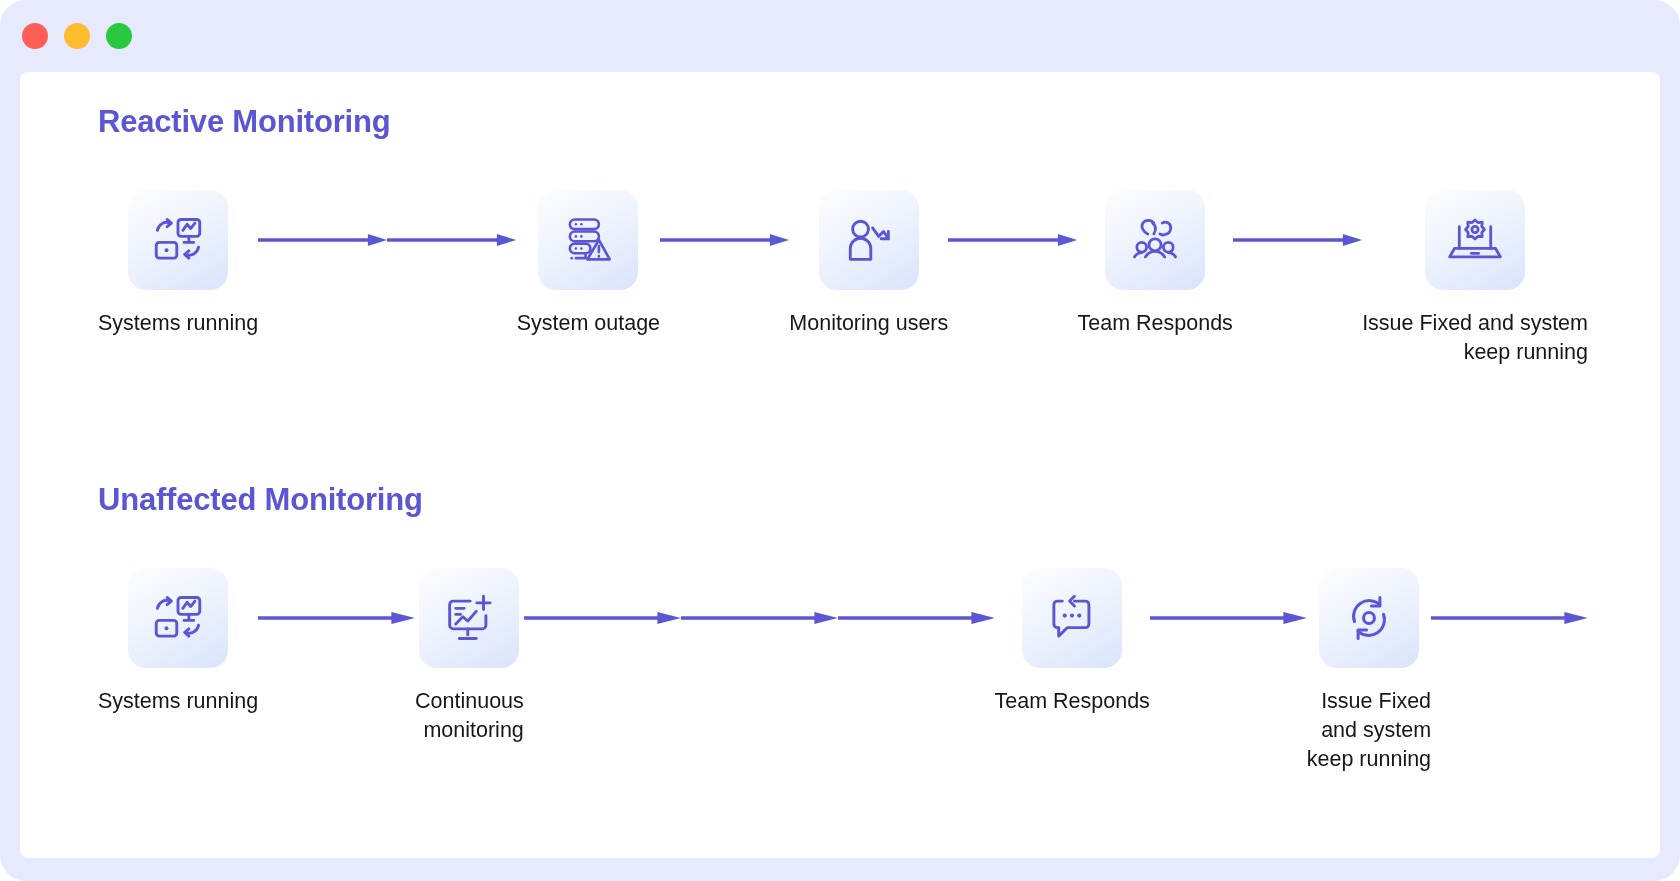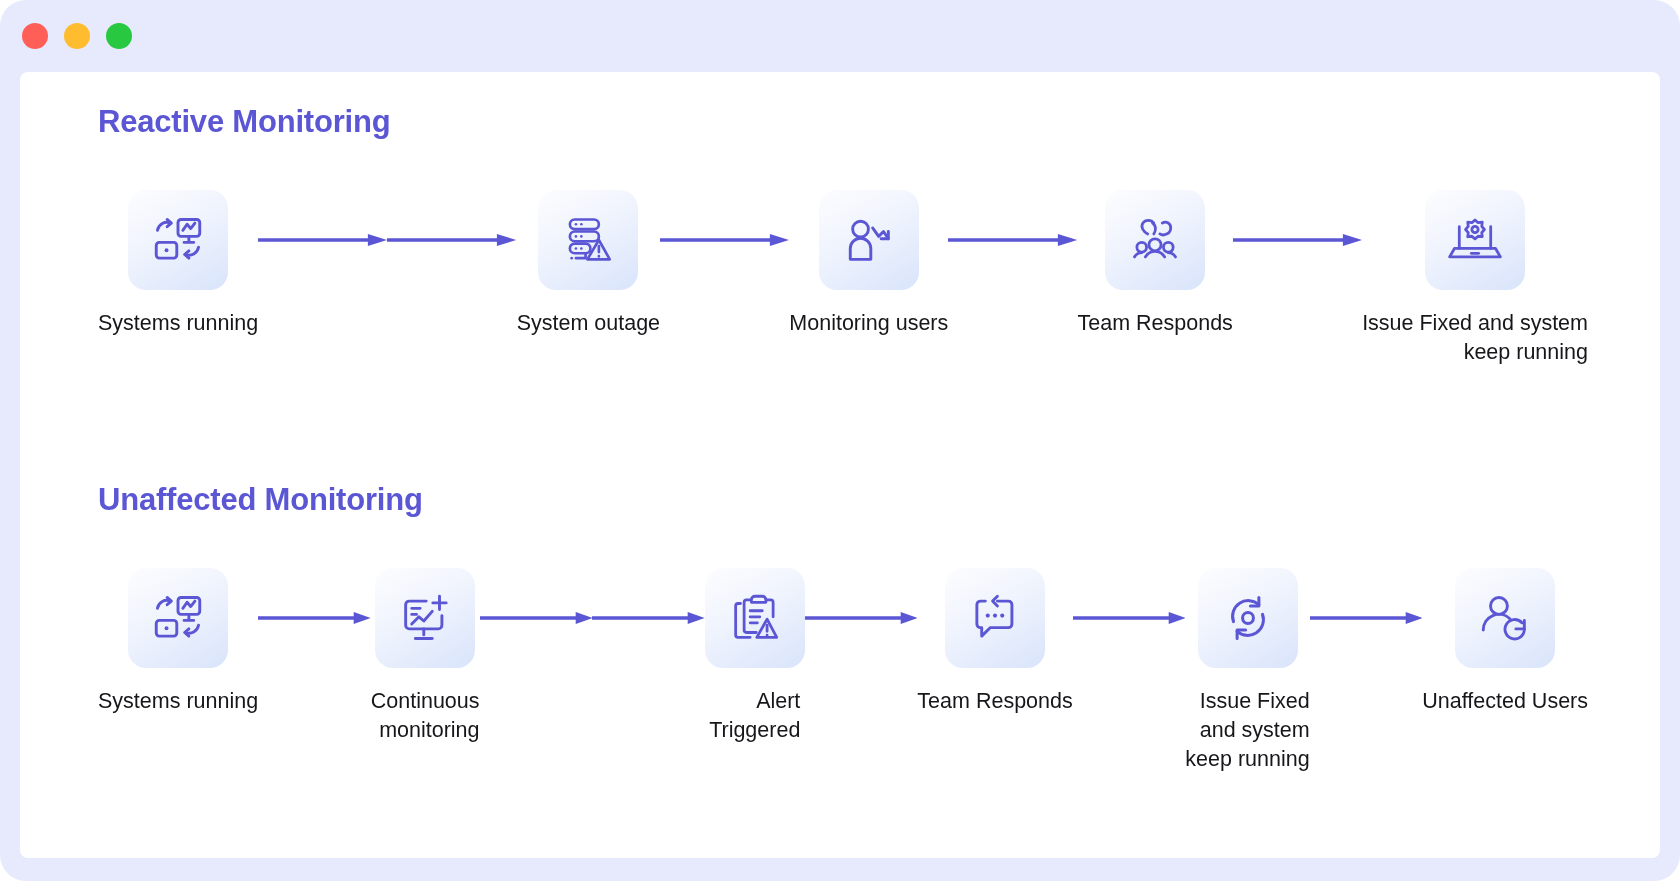--- a/index.html
+++ b/index.html
@@ -322,35 +322,20 @@
         </div>
 
 
         <div class="arrow">
           <svg viewBox="0 0 100 14" preserveAspectRatio="none">
             <line x1="0" y1="7" x2="88" y2="7" stroke="#5b56d4" stroke-width="3.4"></line>
             <polygon points="85,1 100,7 85,13" fill="#5b56d4"></polygon>
           </svg>
         </div>
 
-        <div class="step">
-          <div class="tile">
-            <svg viewBox="0 0 48 48" fill="none" stroke="#5b56d4" stroke-width="2.3" stroke-linecap="round" stroke-linejoin="round">
-              <path d="M12 12h-2a2 2 0 0 0-2 2v24a2 2 0 0 0 2 2h10"></path>
-              <path d="M20 9h-3a2 2 0 0 0-2 2v23a2 2 0 0 0 2 2h8"></path>
-              <path d="M34 9h3a2 2 0 0 1 2 2v12"></path>
-              <path d="M21 9a3 3 0 0 1 3-3h6a3 3 0 0 1 3 3v2H21z"></path>
-              <path d="M20 18h10M20 23h8M20 28h6"></path>
-              <path d="M34 25l-8.5 15H42z"></path>
-              <path d="M34 30v5M34 38.2v.2"></path>
-            </svg>
-          </div>
-          <div class="step-label w-narrow">Alert
-Triggered</div>
-        </div>
 
         <div class="arrow">
           <svg viewBox="0 0 100 14" preserveAspectRatio="none">
             <line x1="0" y1="7" x2="88" y2="7" stroke="#5b56d4" stroke-width="3.4"></line>
             <polygon points="85,1 100,7 85,13" fill="#5b56d4"></polygon>
           </svg>
         </div>
 
         <div class="step">
           <div class="tile">
@@ -387,29 +372,18 @@
 keep running</div>
         </div>
 
         <div class="arrow">
           <svg viewBox="0 0 100 14" preserveAspectRatio="none">
             <line x1="0" y1="7" x2="88" y2="7" stroke="#5b56d4" stroke-width="3.4"></line>
             <polygon points="85,1 100,7 85,13" fill="#5b56d4"></polygon>
           </svg>
         </div>
 
-        <div class="step">
-          <div class="tile">
-            <svg viewBox="0 0 48 48" fill="none" stroke="#5b56d4" stroke-width="2.4" stroke-linecap="round" stroke-linejoin="round">
-              <circle cx="19" cy="14" r="7"></circle>
-              <path d="M6 34a13 13 0 0 1 22-9.4"></path>
-              <path d="M38 28a8 8 0 1 0 2 5"></path>
-              <path d="M40 26v7h-7"></path>
-            </svg>
-          </div>
-          <div class="step-label w-mid">Unaffected Users</div>
-        </div>
 
       </div>
     </div>
 
   </div>
 </div>
 
 </body></html>

